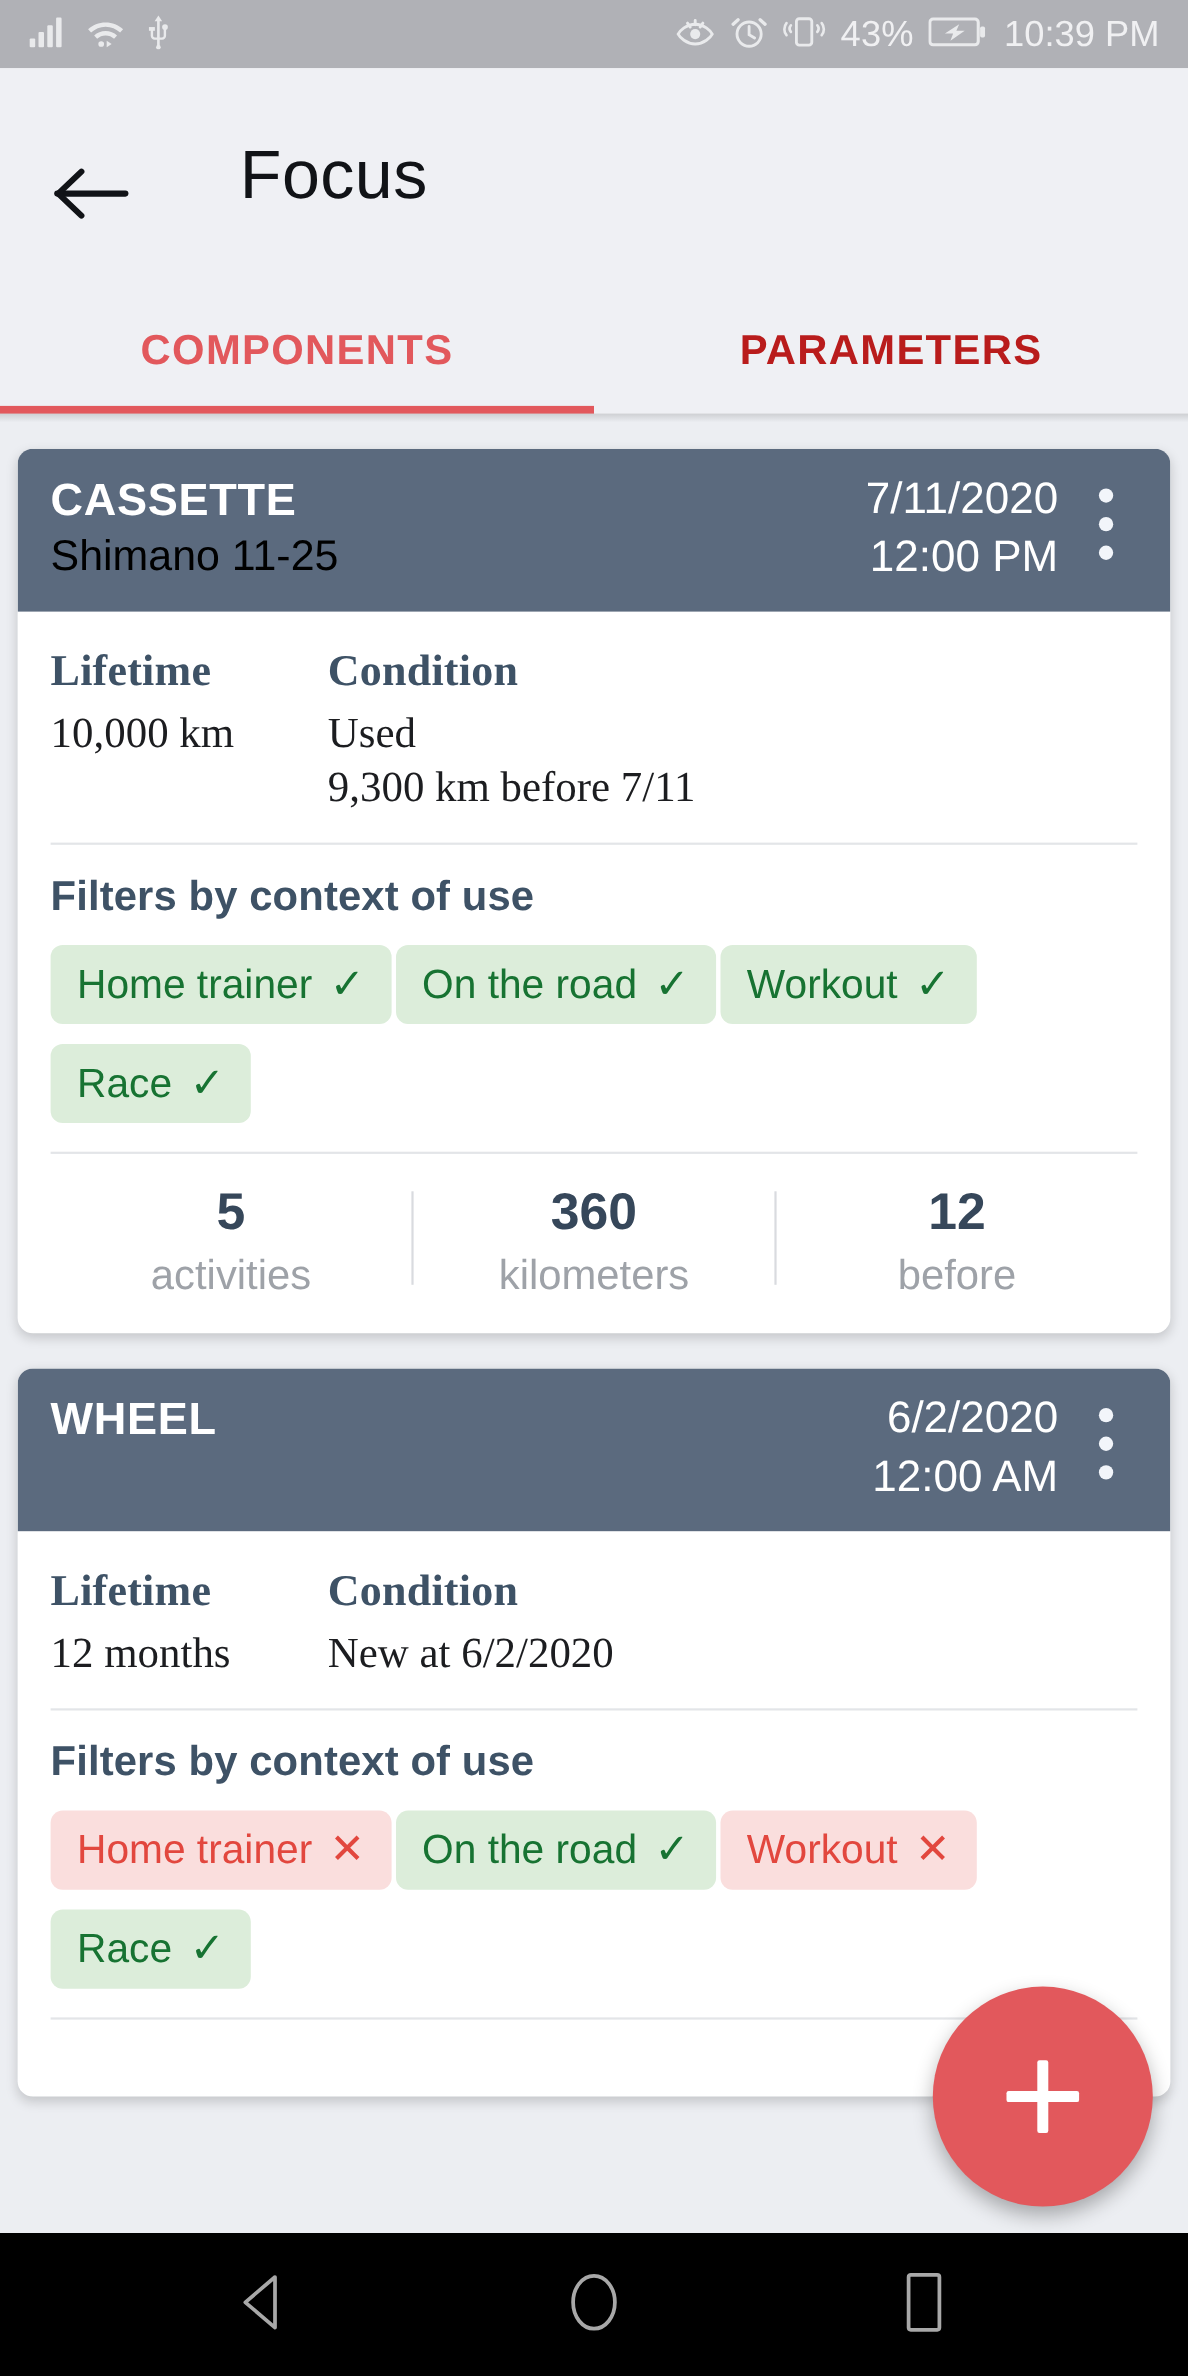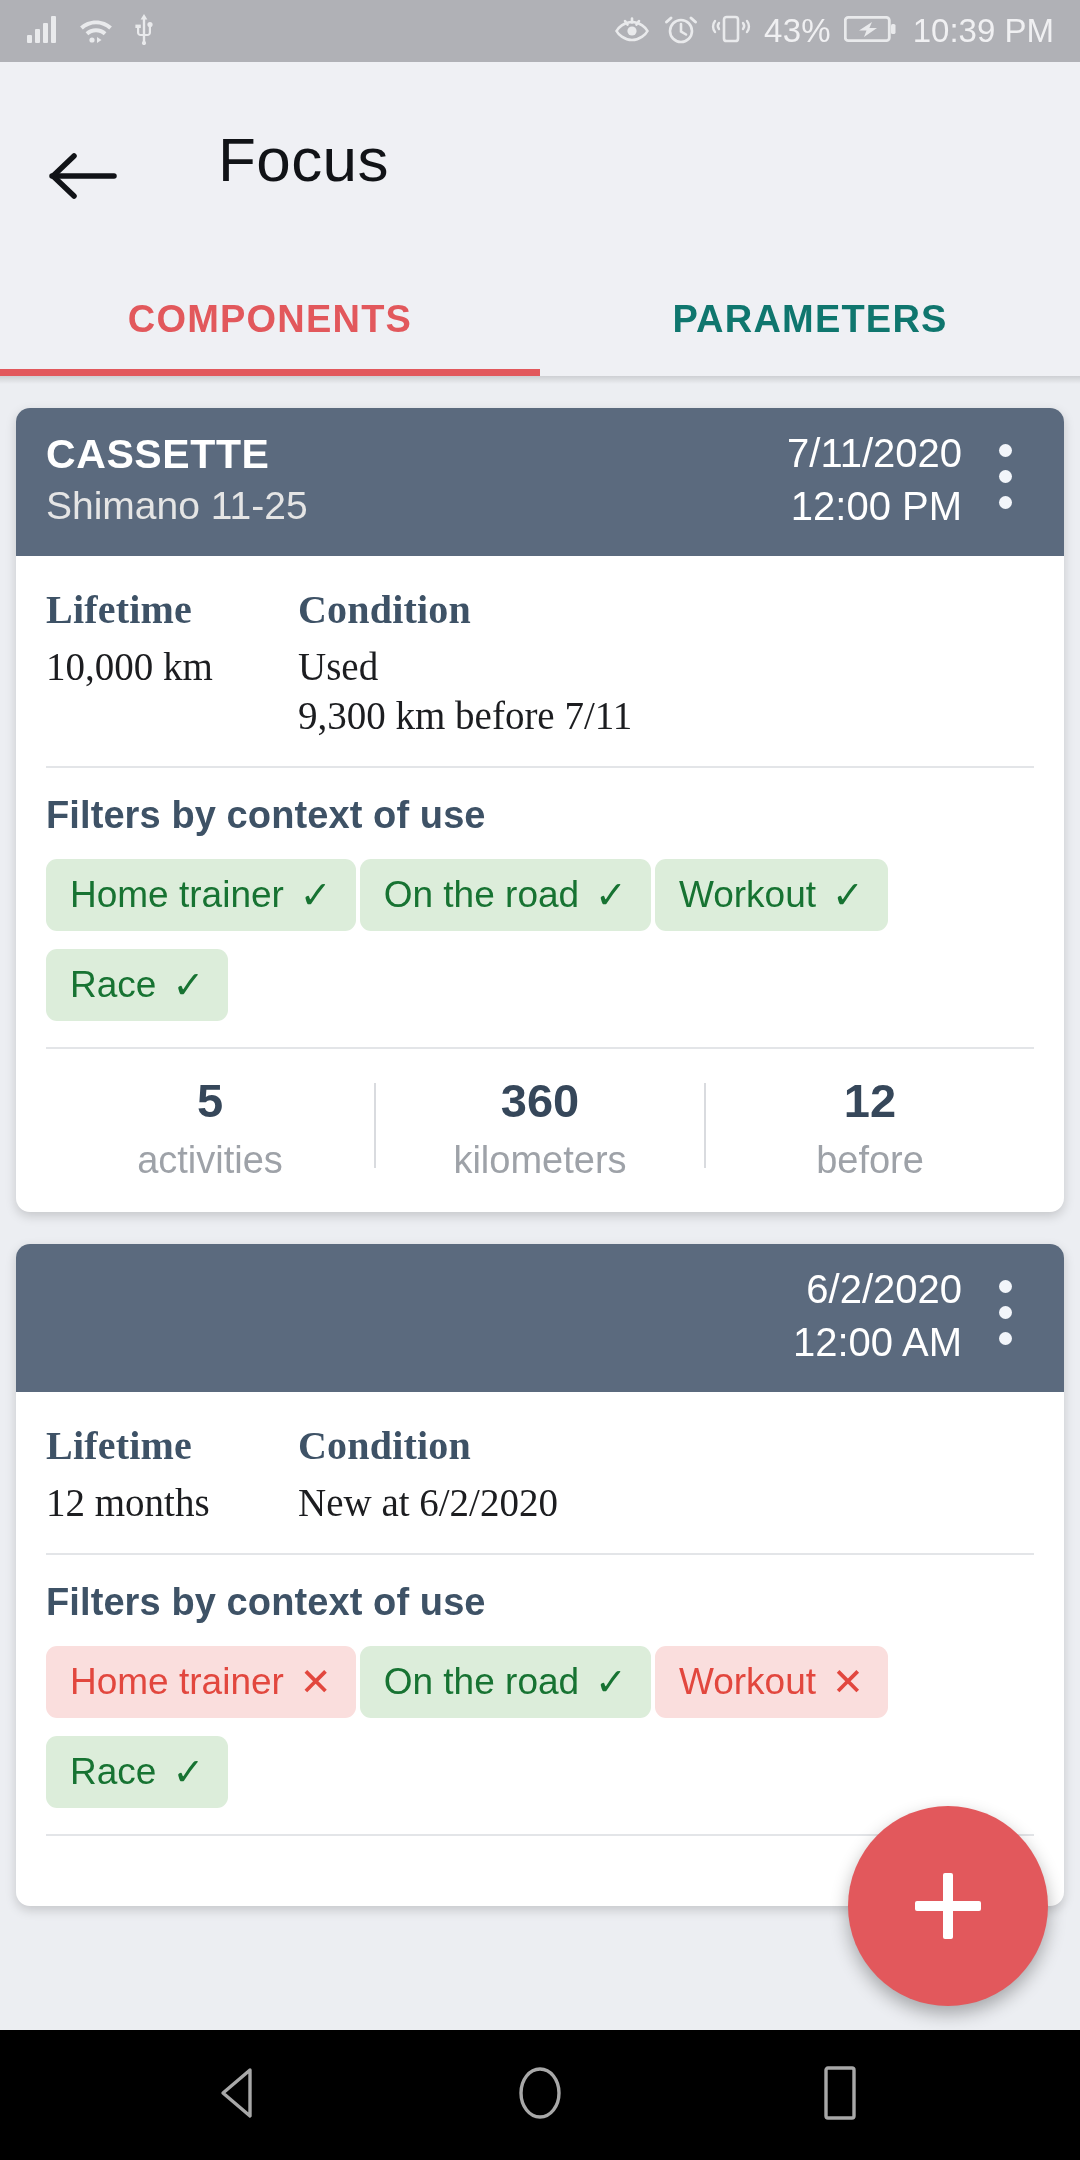--- a/index.html
+++ b/index.html
@@ -43,21 +43,21 @@
     background:#eff0f4; display:flex;
   }
   .tab{
     flex:1; display:flex; align-items:center; justify-content:center;
     position:relative; cursor:pointer;
   }
   .tab-label{
     font-size:38px; font-weight:700; letter-spacing:1.2px;
   }
   .tab.active .tab-label{ color:#e2585c; }
-  .tab.inactive .tab-label{ color:#0f766e; }
+  .tab.inactive .tab-label{ color:#b91c1c; }
   .tab-underline{
     position:absolute; bottom:0; left:0; width:100%; height:7px;
     background:#e2585c;
   }
   .tabs-shadow{
     position:absolute; top:376px; left:0; width:1080px; height:8px;
     background:linear-gradient(to bottom, rgba(0,0,0,.13), rgba(0,0,0,0));
   }
 
   
@@ -78,21 +78,21 @@
     padding:22px 30px 24px 30px;
     display:flex; align-items:flex-start;
     position:relative;
     min-height:148px;
   }
   .ch-left{ flex:0 0 auto; }
   .ch-title{
     color:#ffffff; font-size:41px; font-weight:700; letter-spacing:.6px; line-height:1.18;
   }
   .ch-sub{
-    color:#e5e5e5; font-size:39px; font-weight:400; line-height:1.2; margin-top:5px;
+    color:#000000; font-size:39px; font-weight:400; line-height:1.2; margin-top:5px;
   }
   .ch-right{
     margin-left:auto; text-align:right; padding-right:14px;
   }
   .ch-date{ color:#ffffff; font-size:40px; line-height:1.18; }
   .ch-time{ color:#ffffff; font-size:40px; line-height:1.2; margin-top:5px; }
   .kebab{
     width:58px; display:flex; flex-direction:column; align-items:center;
     gap:13px; padding-top:14px; cursor:pointer; flex:0 0 58px;
   }
@@ -325,20 +325,21 @@
           <div class="stat-num">12</div>
           <div class="stat-unit">before</div>
         </div>
       </div>
     </div>
   </div>
 
   <div class="card" style="margin-top:32px;">
     <div class="card-header">
       <div class="ch-left">
+        <div class="ch-title">WHEEL</div>
       </div>
       <div class="ch-right">
         <div class="ch-date">6/2/2020</div>
         <div class="ch-time">12:00 AM</div>
       </div>
       <div class="kebab">
         <i></i>
         <i></i>
         <i></i>
       </div>

